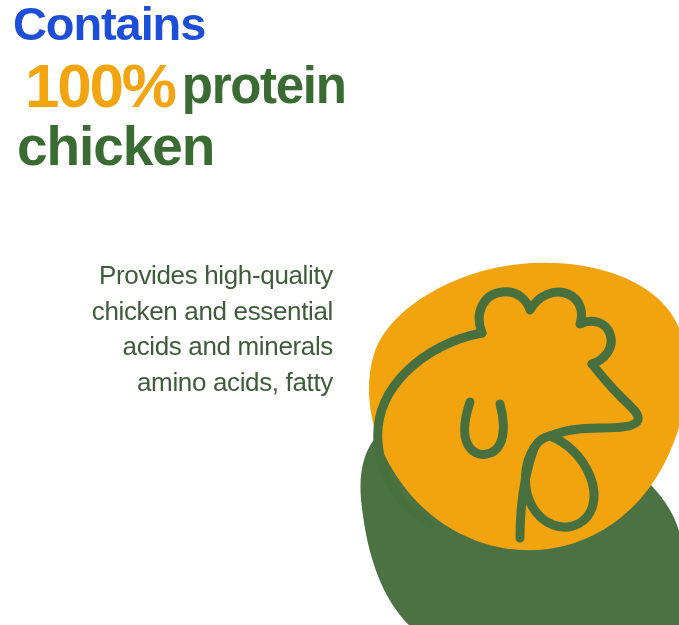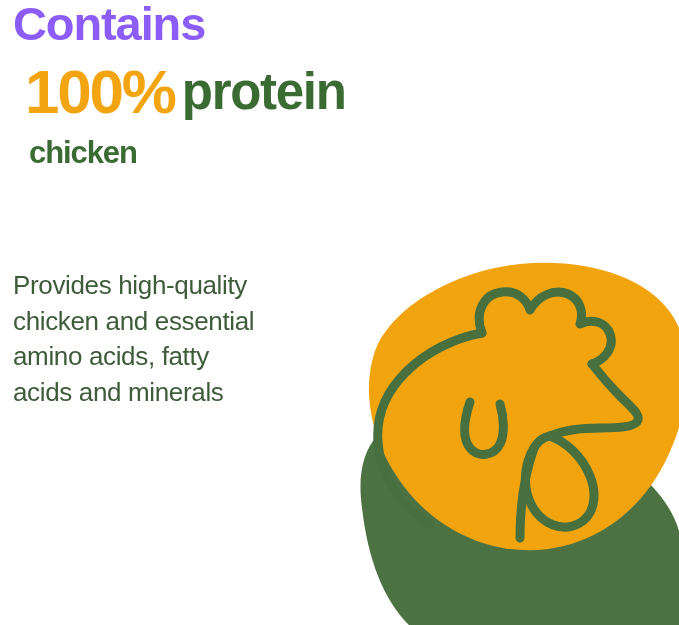--- a/index.html
+++ b/index.html
@@ -35,22 +35,22 @@
   .headline-line {
     display: block;
     white-space: nowrap;
     line-height: 0.95;
   }
 
   #headline-line-1 {
     font-size: 47px;
     font-weight: 700;
     letter-spacing: -1.1px;
-    color: #8b5cf6;
-    margin: 0 0 16px 0;
+    color: #1d4ed8;
+    margin: 0 0 10px 0;
   }
 
   #headline-line-2 {
     margin: 0 0 2px 12px;
     display: flex;
     align-items: center;
     gap: 7px;
   }
 
   #headline-percent {
@@ -63,34 +63,35 @@
 
   #headline-natural {
     font-size: 51px;
     font-weight: 700;
     letter-spacing: -1.3px;
     color: #3A6B33;
     line-height: 0.95;
   }
 
   #headline-line-3 {
-    font-size: 31px;
+    font-size: 55px;
     font-weight: 700;
     letter-spacing: -1.1px;
     color: #3A6B33;
-    margin: 16px;
+    margin: 4px;
   }
 
   
   #body-copy {
     position: absolute;
     left: 13px;
-    top: 268px;
+    top: 258px;
     width: 320px;
     z-index: 3;
+    text-align: right;
   }
 
   .body-line {
     display: block;
     font-size: 26px;
     font-weight: 400;
     line-height: 35.5px;
     letter-spacing: -0.35px;
     color: #3E5B3A;
     white-space: nowrap;
@@ -182,17 +183,17 @@
       <span id="headline-percent">100%</span>
       <span id="headline-natural">protein</span>
     </span>
 
     <span class="headline-line" id="headline-line-3">chicken</span>
   </div>
 
   <div id="body-copy">
     <span class="body-line">Provides high-quality</span>
     <span class="body-line">chicken and essential</span>
+    <span class="body-line">acids and minerals</span>
     <span class="body-line">amino acids, fatty</span>
-    <span class="body-line">acids and minerals</span>
   </div>
 
 </div>
 
 </body></html>

